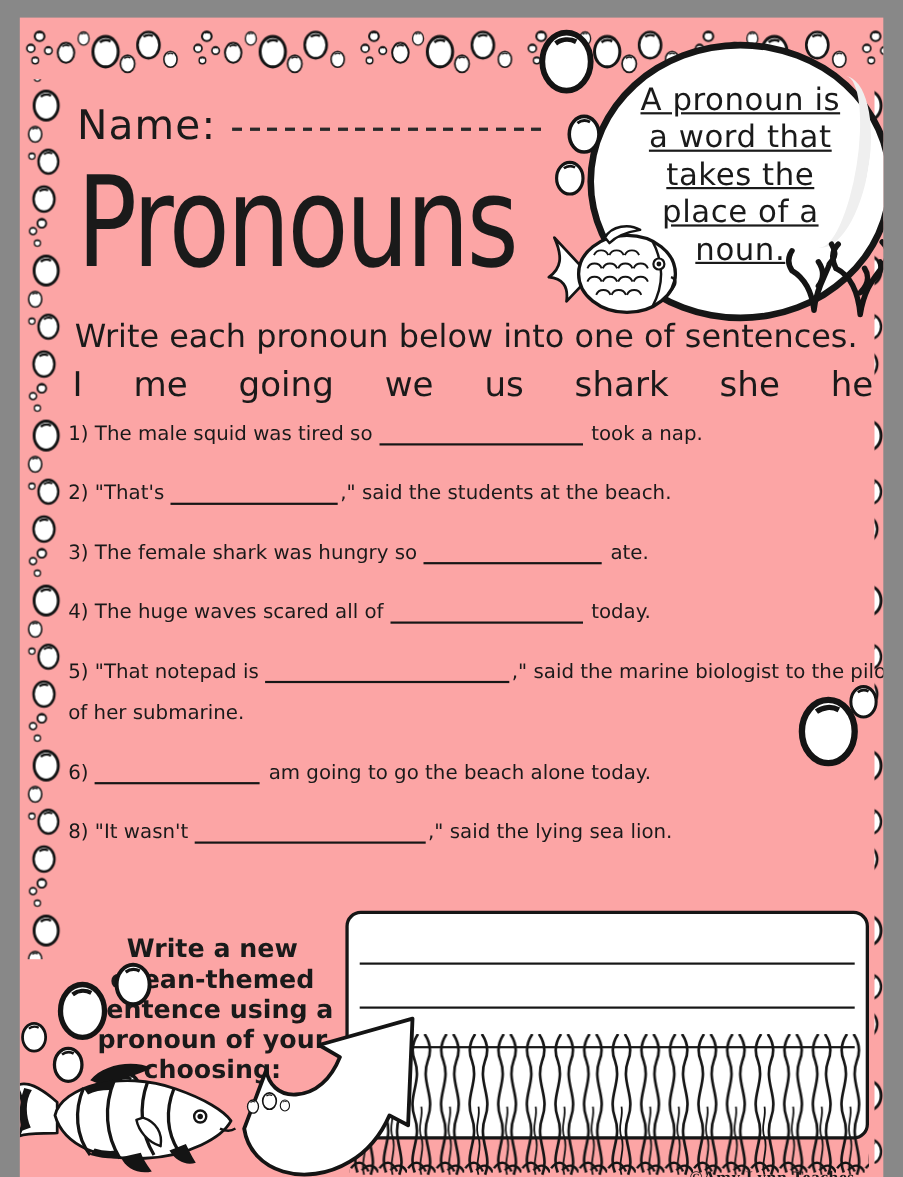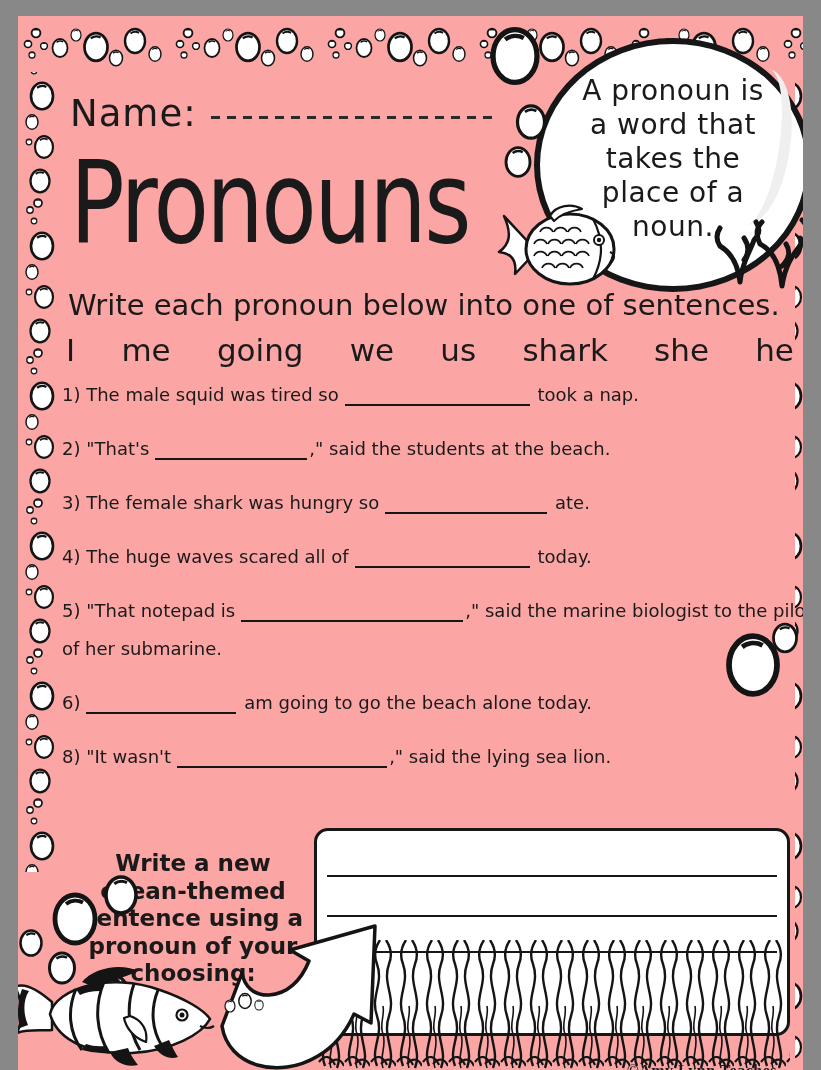--- a/index.html
+++ b/index.html
@@ -19,21 +19,21 @@
     background:repeating-linear-gradient(90deg,#2a2a2a 0 9px,transparent 9px 16px);
   }
   
   .title{
     left:52px;top:130px;z-index:2;font-size:108px;line-height:1;font-weight:normal;
     letter-spacing:-3px;transform:scale(0.84,1.06);transform-origin:top left;white-space:nowrap;
   }
   
   .def-circle{
     left:516px;top:22px;width:266px;height:242px;z-index:2;background:#fff;
-    border:6px solid #161616;border-radius:50%;text-align:center;
+    border:6px solid #161616;border-radius:50%;text-align:center;text-decoration:underline;
   }
   .def-circle::before{
     content:"";position:absolute;right:16px;top:24px;width:56px;height:158px;
     border-right:11px solid #efefef;border-radius:50%;transform:rotate(9deg);
   }
   .def-text{
     position:relative;margin:30px auto 0;width:204px;font-size:28px;line-height:34px;letter-spacing:0.5px;
   }
   
   .instruction{left:50px;top:272px;z-index:2;font-size:29px;white-space:nowrap;text-align:right;}

